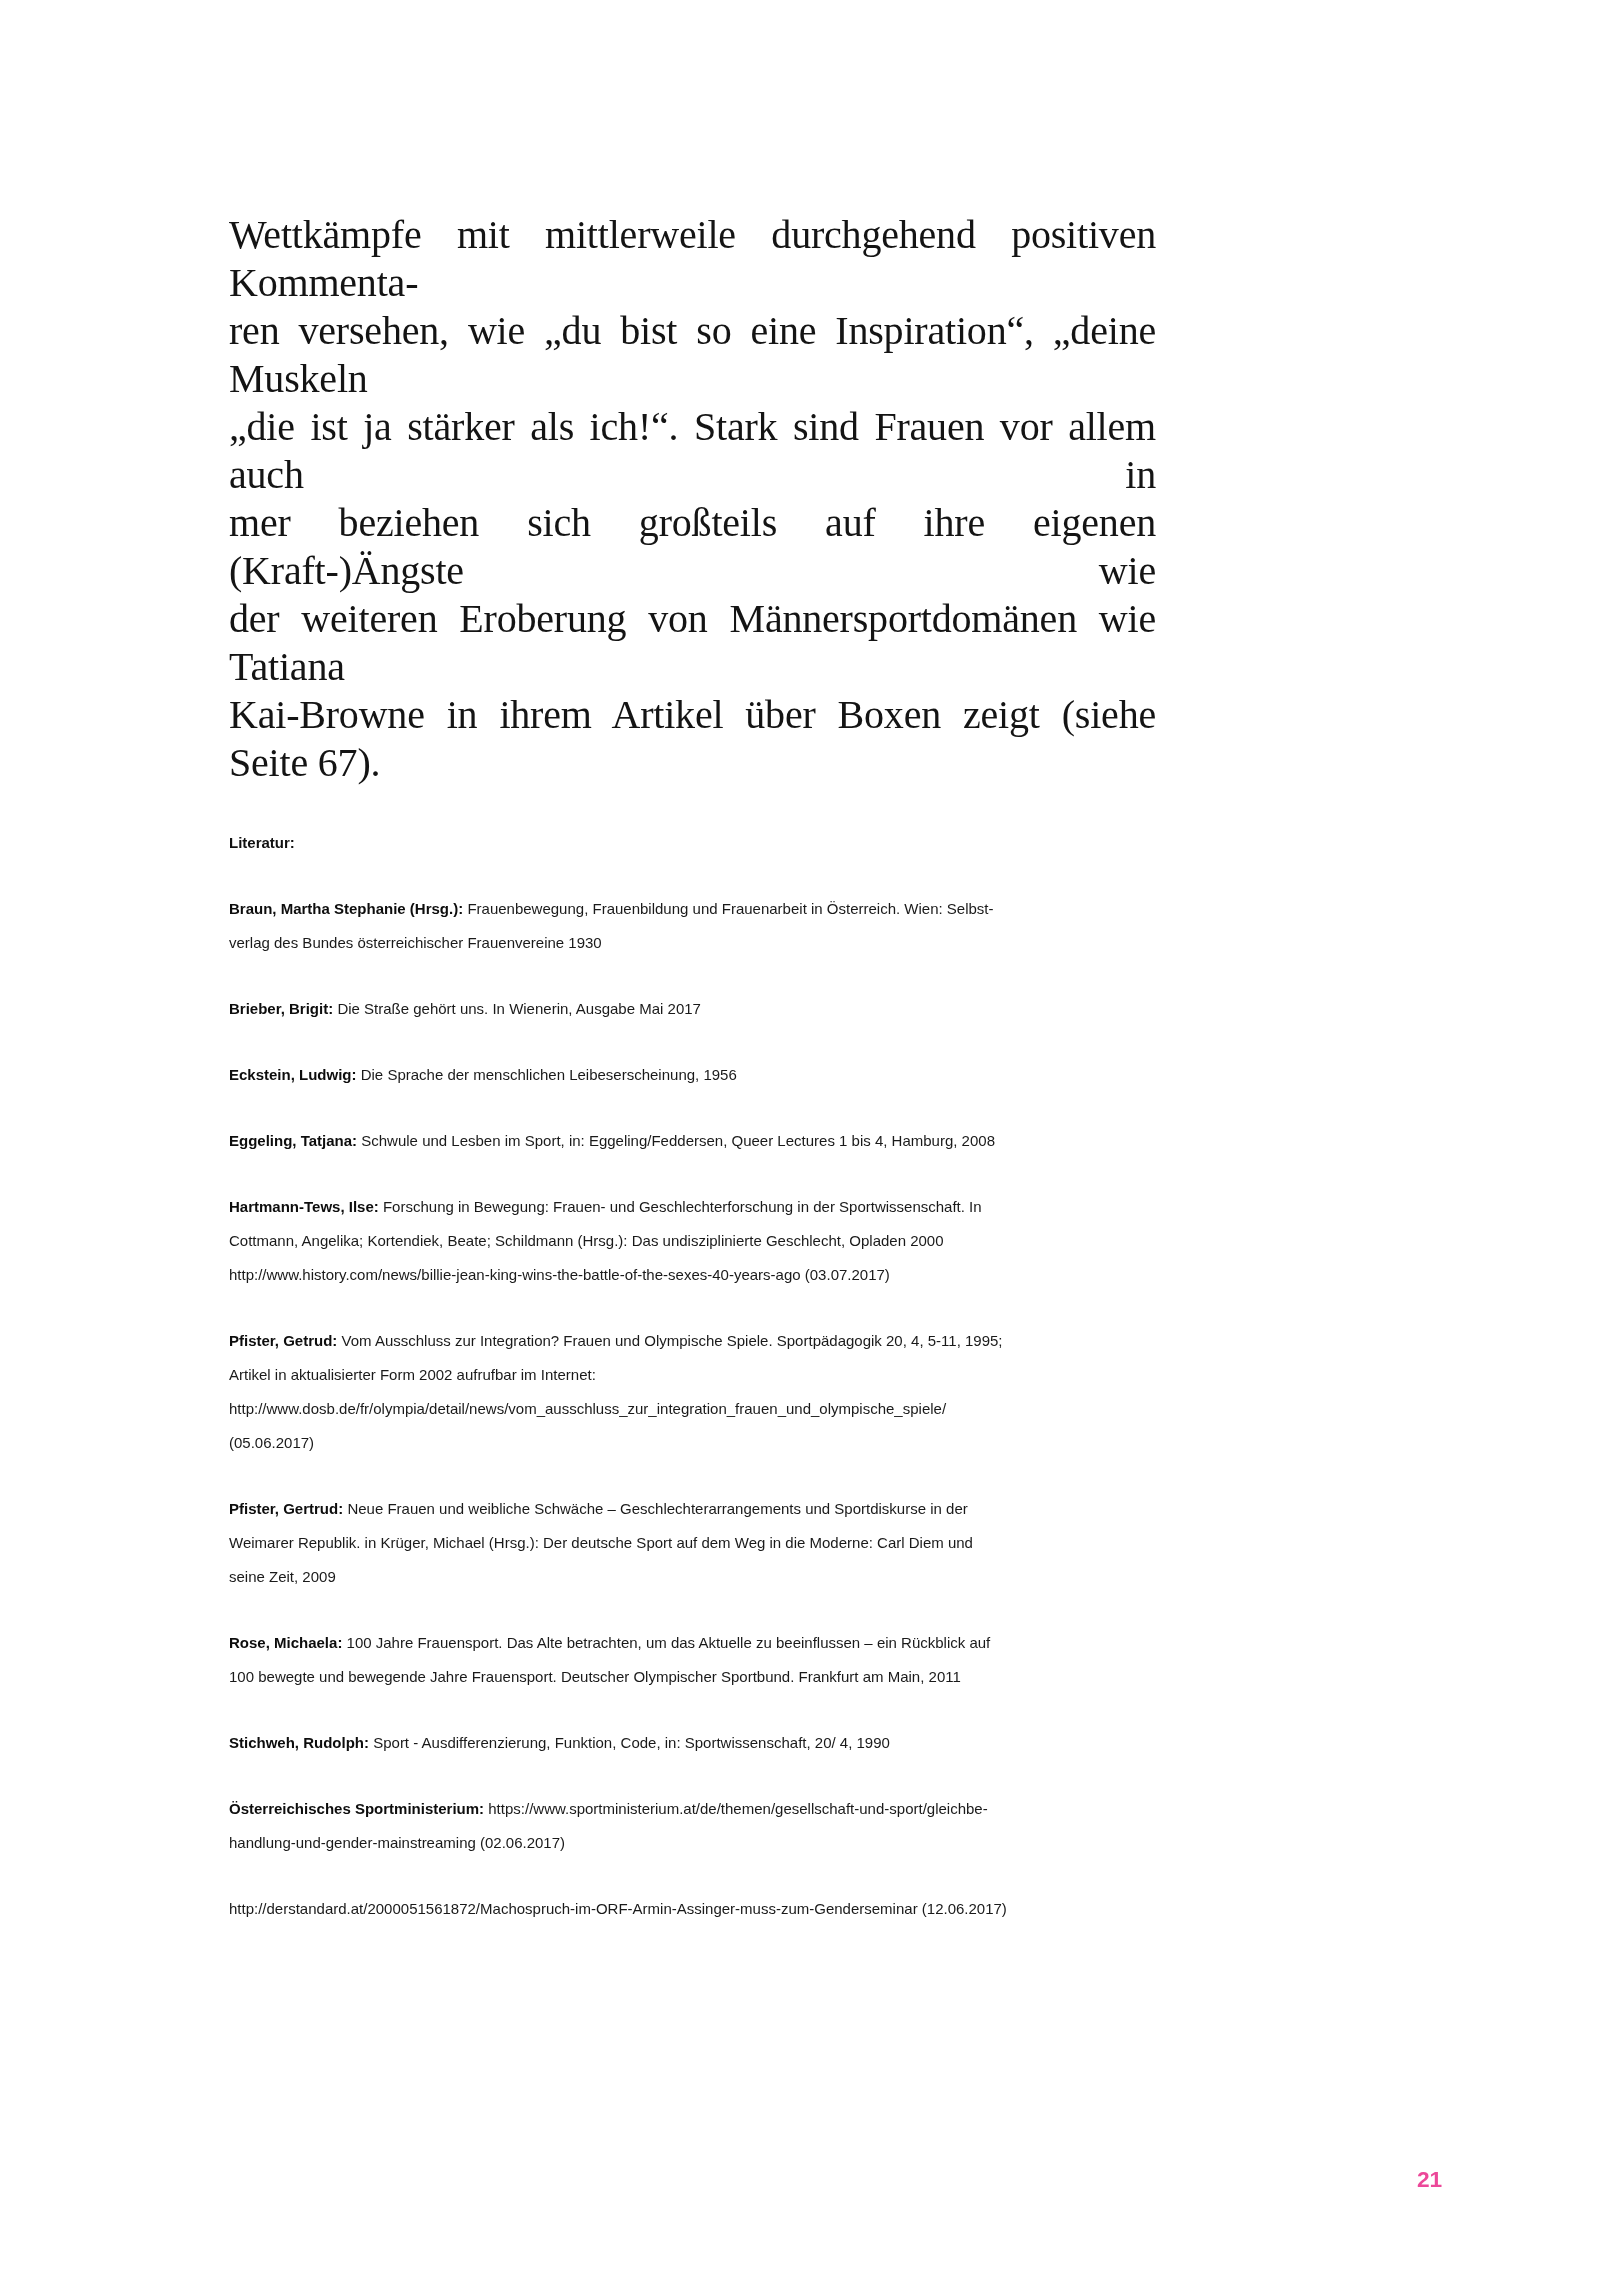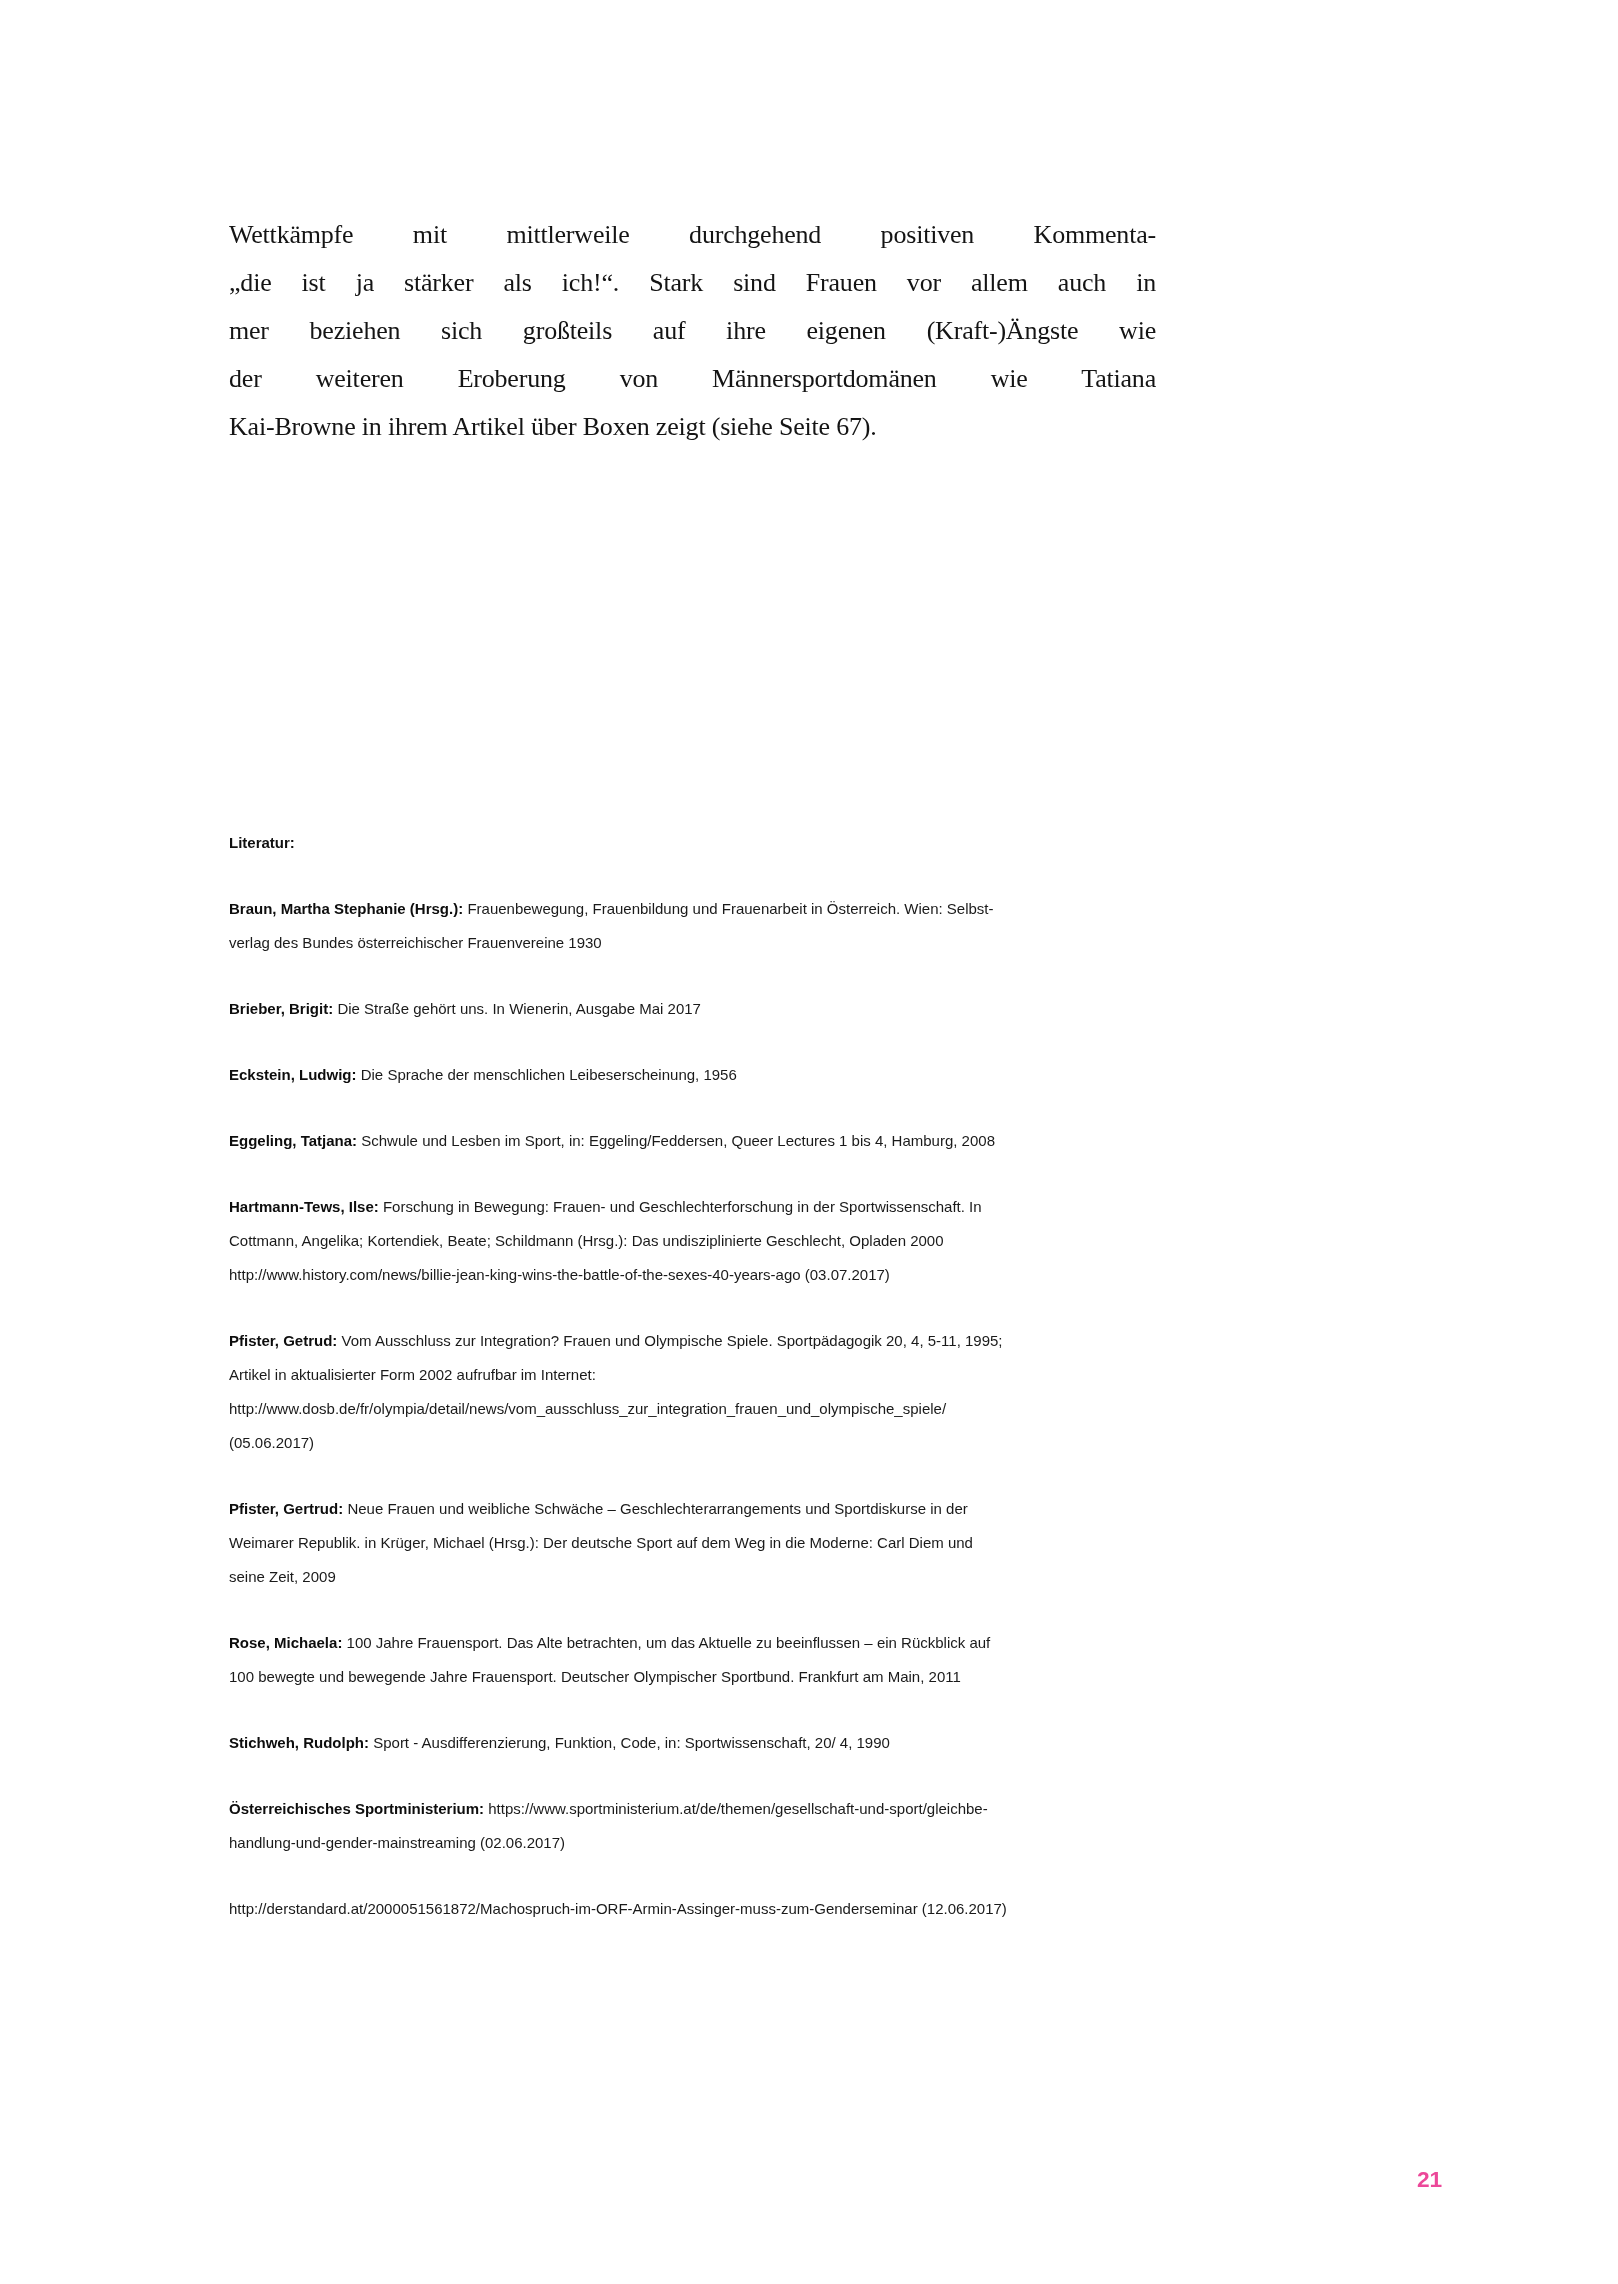--- a/index.html
+++ b/index.html
@@ -15,21 +15,21 @@
     color: #111111;
   }
 
   
   .intro {
     position: absolute;
     left: 229px;
     top: 211px;
     width: 927px;
     font-family: "Liberation Serif", "DejaVu Serif", serif;
-    font-size: 26px;
+    font-size: 40px;
     line-height: 48px;
     letter-spacing: -0.2px;
     color: #141414;
   }
   .pline {
     display: block;
     text-align: justify;
     text-align-last: justify;
   }
   .pline.last {
@@ -81,20 +81,21 @@
     line-height: 29px;
     font-weight: 700;
     color: #ec4899;
   }
 </style>
 </head>
 <body>
 
 <div class="intro">
   <span class="pline">Wettkämpfe mit mittlerweile durchgehend positiven Kommenta-</span>
+  <span class="pline">ren versehen, wie „du bist so eine Inspiration“, „deine Muskeln</span>
   <span class="pline">„die ist ja stärker als ich!“. Stark sind Frauen vor allem auch in</span>
   <span class="pline">mer beziehen sich großteils auf ihre eigenen (Kraft-)Ängste wie</span>
   <span class="pline">der weiteren Eroberung von Männersportdomänen wie Tatiana</span>
   <span class="pline last">Kai-Browne in ihrem Artikel über Boxen zeigt (siehe Seite 67).</span>
 </div>
 
 <div class="literature">
   <p class="lit-heading">Literatur:</p>
 
   <p class="entry">

